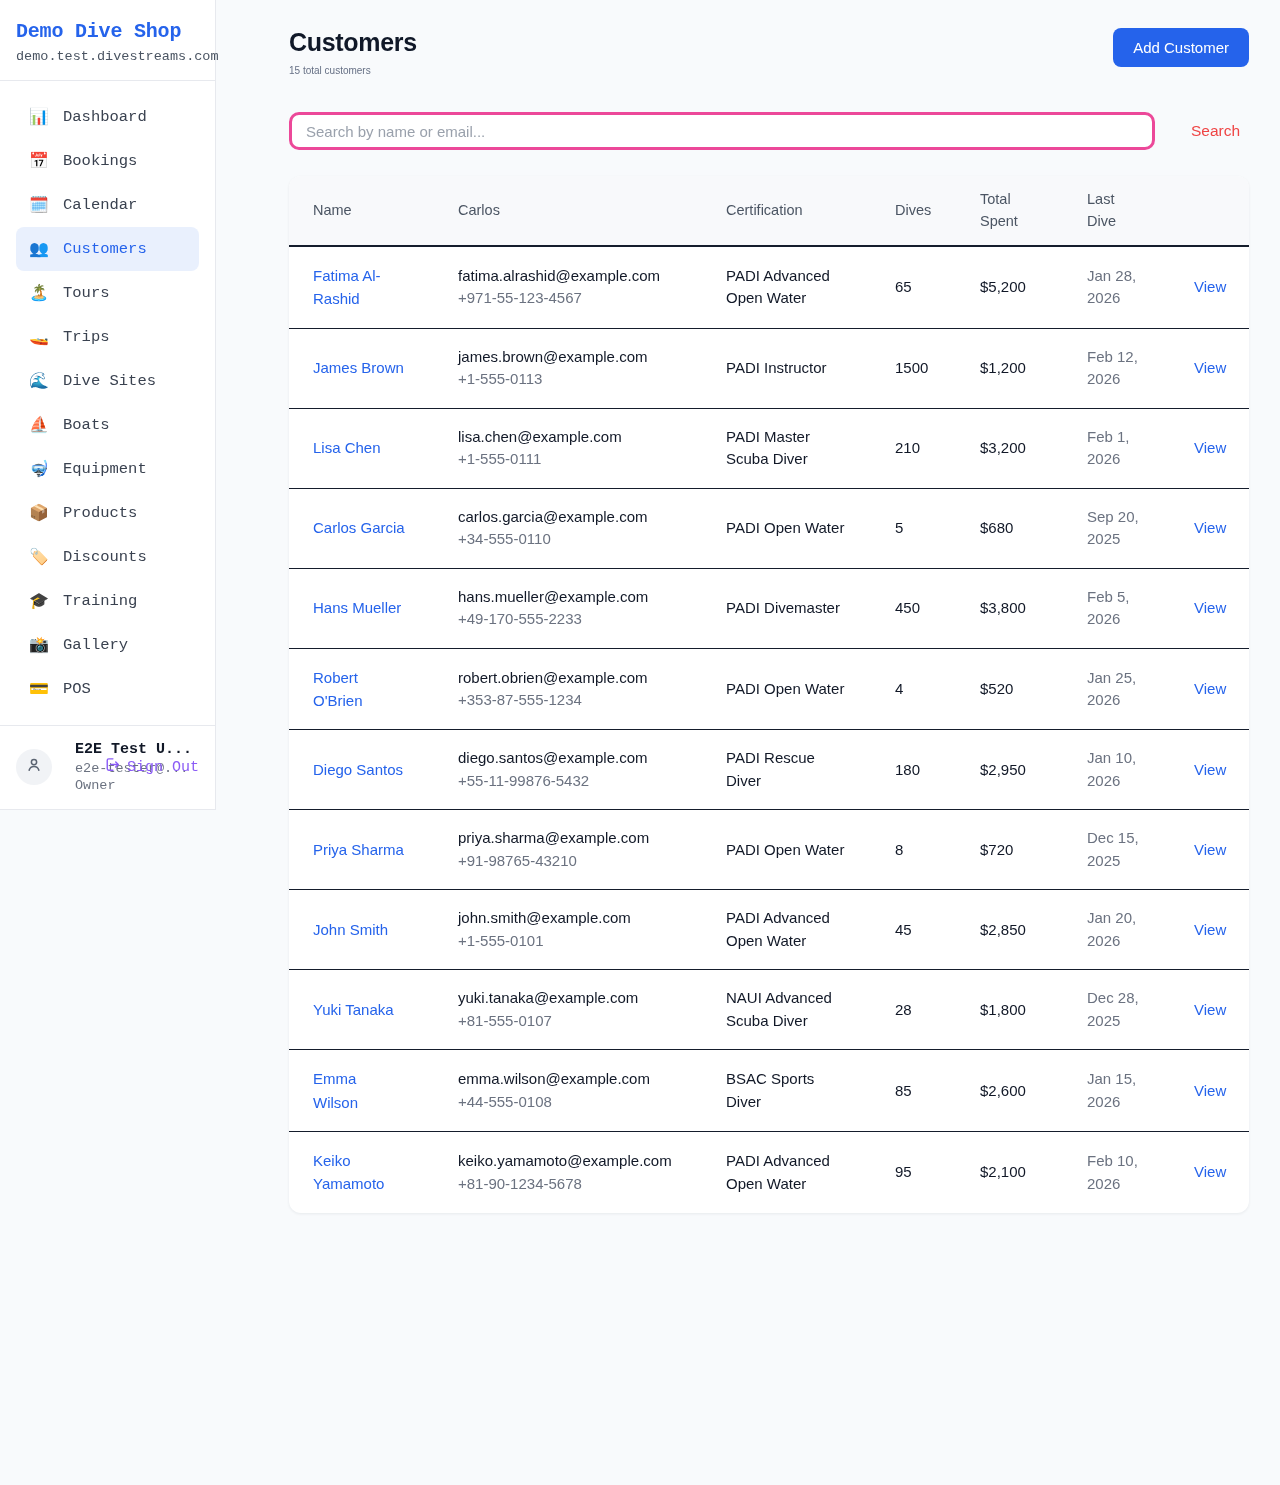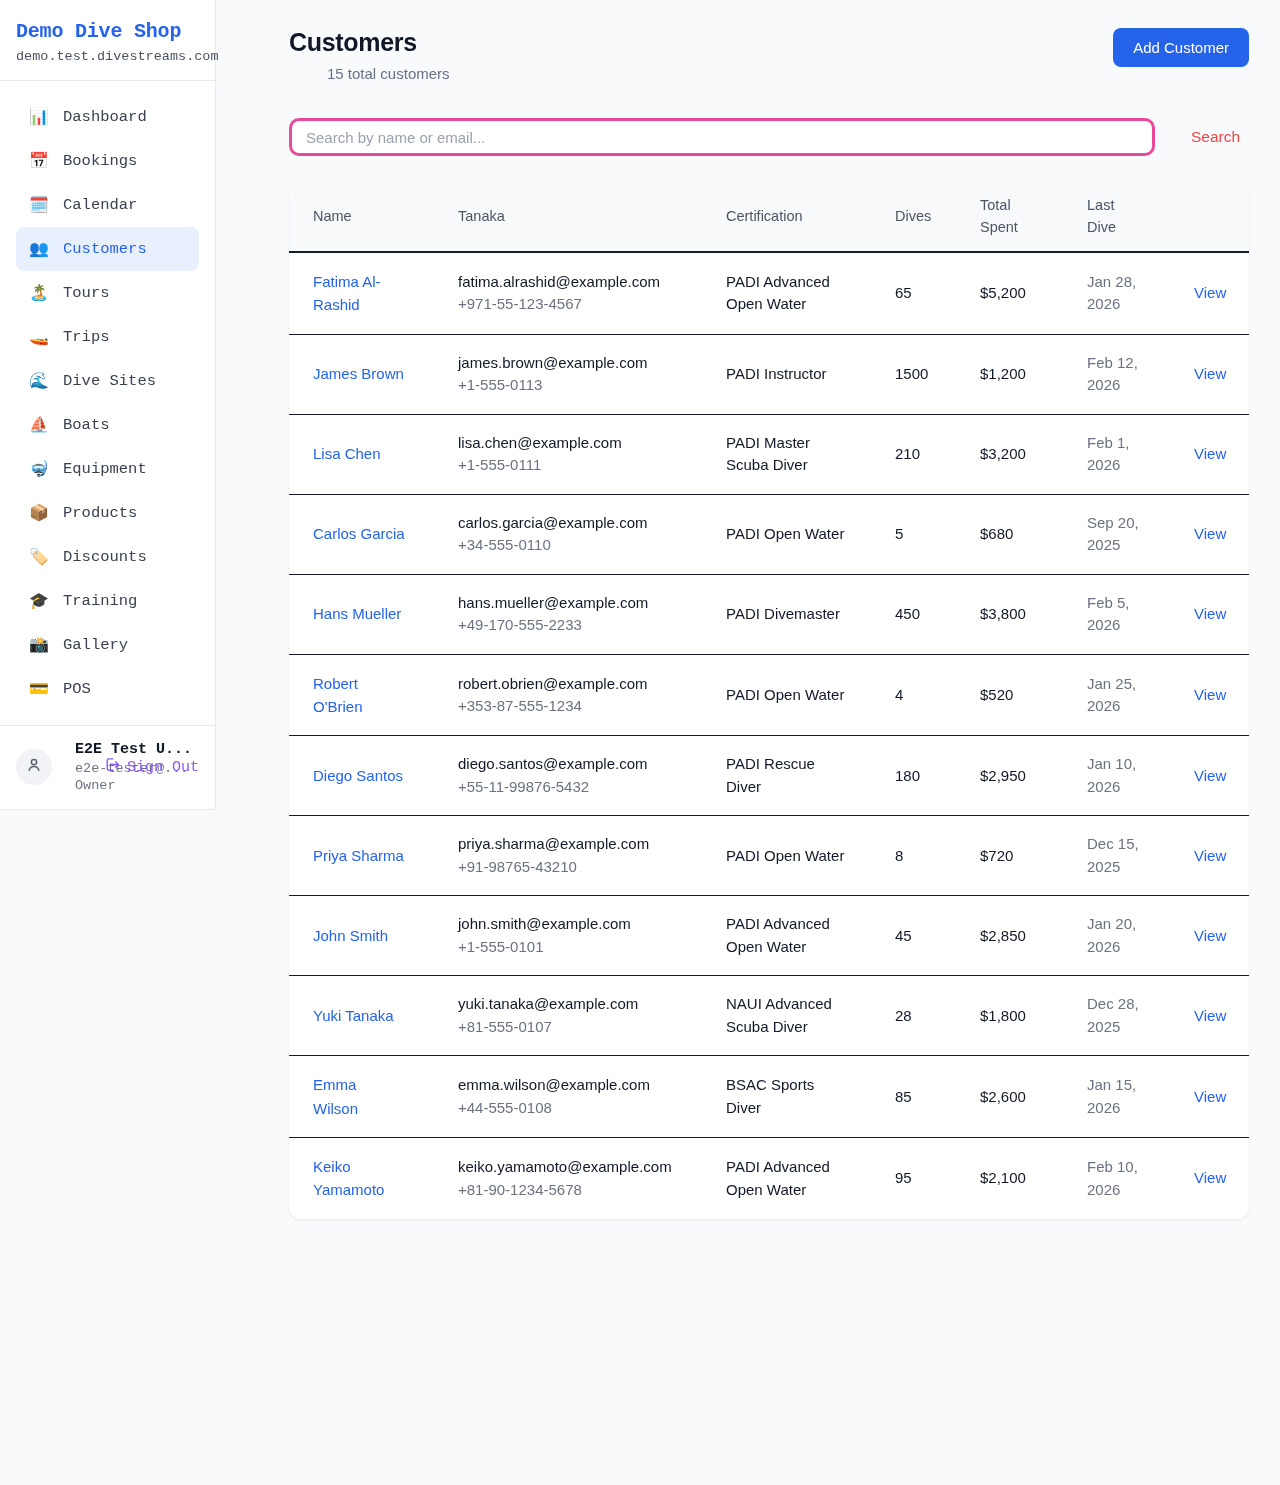--- a/index.html
+++ b/index.html
@@ -44,21 +44,21 @@
   .user-email, .user-role { font-size:13.5px; color:#6b7280; white-space:nowrap; }
   .signout-btn {
     display:flex; align-items:center; gap:7px;
     background:none; border:none; color:#8b5cf6;
     font-family:inherit; font-size:15px; cursor:pointer; flex:none;
   }
   
   .main { position:absolute; left:256px; top:0; width:1024px; padding:28px 31px 0 33px; }
   .page-header { display:flex; justify-content:space-between; align-items:flex-start; }
   .page-title { font-size:25px; font-weight:700; color:#101828; letter-spacing:-0.3px; }
-  .page-subtitle { font-size:15px; color:#667085; margin-top:8px;margin-left:38px; }
+  .page-subtitle { font-size:10px; color:#667085; margin-top:8px; }
   .primary-btn {
     background:#2563eb; color:#fff; border:none; border-radius:8px;
     font-family:inherit; font-size:15px; font-weight:500;
     padding:11px 20px; cursor:pointer;
   }
   .search-row { display:flex; align-items:center; margin-top:36px; }
   .search-input {
     flex:1; height:38px; max-width:866px;
     border:3px solid #ec4899; border-radius:10px;
     padding:0 14px; font-family:inherit; font-size:15px; color:#101828;
@@ -217,21 +217,21 @@
   <div class="search-row">
     <input class="search-input" type="text" placeholder="Search by name or email..." style="">
     <button class="search-btn">Search</button>
   </div>
 
   <div class="table-card">
     <table>
       <thead>
         <tr id="header-row">
             <th class="col-0"><span class="th-label">Name</span></th>
-            <th class="col-1"><span class="th-label">Tanaka</span></th>
+            <th class="col-1"><span class="th-label">Carlos</span></th>
             <th class="col-2"><span class="th-label">Certification</span></th>
             <th class="col-3"><span class="th-label">Dives</span></th>
             <th class="col-4"><span class="th-label">Total Spent</span></th>
             <th class="col-5"><span class="th-label">Last Dive</span></th>
             <th class="col-6"><span class="th-label"></span></th>
           </tr>
       </thead>
       <tbody id="table-body">
           <tr>
     <td><a class="name-link">Fatima Al-Rashid</a></td>

